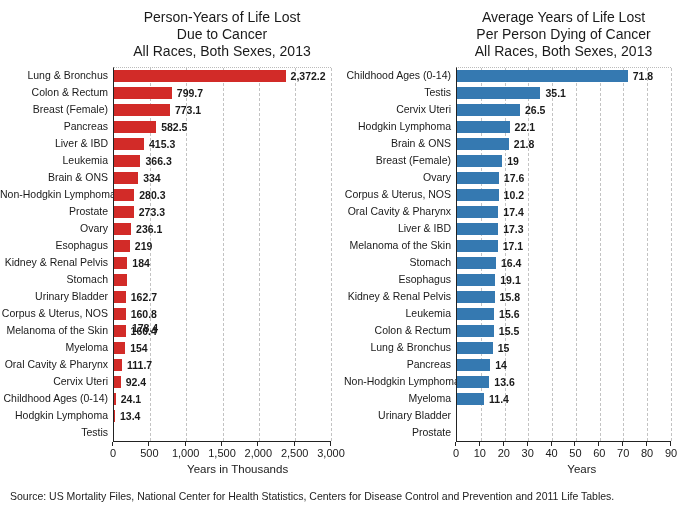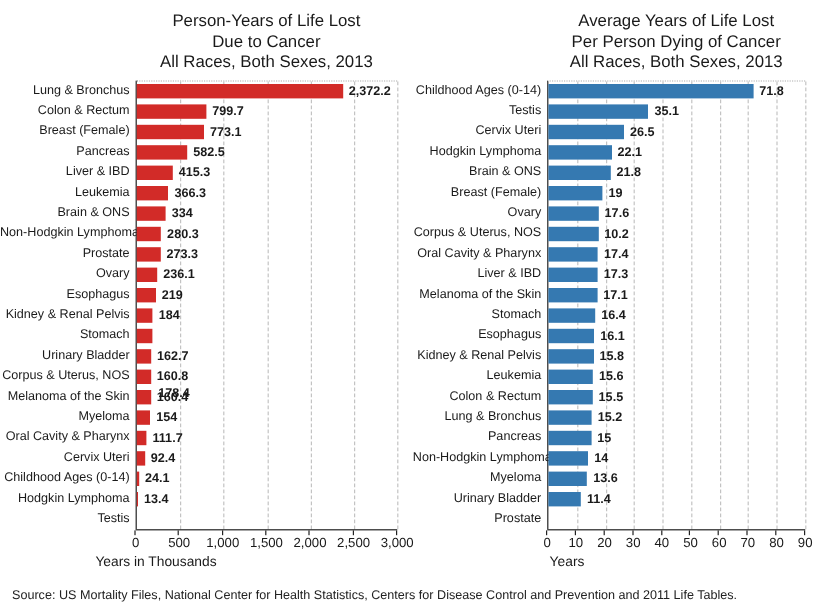--- a/index.html
+++ b/index.html
@@ -110,21 +110,21 @@
   .tick-label {
     position: absolute;
     top: 5px;
     transform: translateX(-50%);
     font-size: 11px;
     white-space: nowrap;
     color: #1a1a1a;
   }
   .xlabel-row {
     display: flex;
-    flex-direction: column;
+    flex-direction: row;
     padding-left: 21px;
   }
   .xlabel {
     width: var(--plotw);
     text-align: center;
     font-size: 11.5px;
     padding-top: 2px;
     color: #1a1a1a;
   }
   .source-note {
@@ -370,37 +370,33 @@
             <div class="bar-row">
               <div class="bar" style="width: 19%; background: rgb(53, 121, 177);"></div>
               <span class="bar-value" style="left: calc(19% + 5px);">17.1</span>
             </div>
             <div class="bar-row">
               <div class="bar" style="width: 18.2222%; background: rgb(53, 121, 177);"></div>
               <span class="bar-value" style="left: calc(18.2222% + 5px);">16.4</span>
             </div>
             <div class="bar-row">
               <div class="bar" style="width: 17.8889%; background: rgb(53, 121, 177);"></div>
-              <span class="bar-value" style="left: calc(17.8889% + 5px);">16.1</span>
+              <span class="bar-value" style="left: calc(17.8889% + 5px);">19.1</span>
             </div>
             <div class="bar-row">
               <div class="bar" style="width: 17.5556%; background: rgb(53, 121, 177);"></div>
               <span class="bar-value" style="left: calc(17.5556% + 5px);">15.8</span>
             </div>
             <div class="bar-row">
               <div class="bar" style="width: 17.3333%; background: rgb(53, 121, 177);"></div>
               <span class="bar-value" style="left: calc(17.3333% + 5px);">15.6</span>
             </div>
             <div class="bar-row">
               <div class="bar" style="width: 17.2222%; background: rgb(53, 121, 177);"></div>
               <span class="bar-value" style="left: calc(17.2222% + 5px);">15.5</span>
-            </div>
-            <div class="bar-row">
-              <div class="bar" style="width: 16.8889%; background: rgb(53, 121, 177);"></div>
-              <span class="bar-value" style="left: calc(16.8889% + 5px);">15.2</span>
             </div>
             <div class="bar-row">
               <div class="bar" style="width: 16.6667%; background: rgb(53, 121, 177);"></div>
               <span class="bar-value" style="left: calc(16.6667% + 5px);">15</span>
             </div>
             <div class="bar-row">
               <div class="bar" style="width: 15.5556%; background: rgb(53, 121, 177);"></div>
               <span class="bar-value" style="left: calc(15.5556% + 5px);">14</span>
             </div>
             <div class="bar-row">

